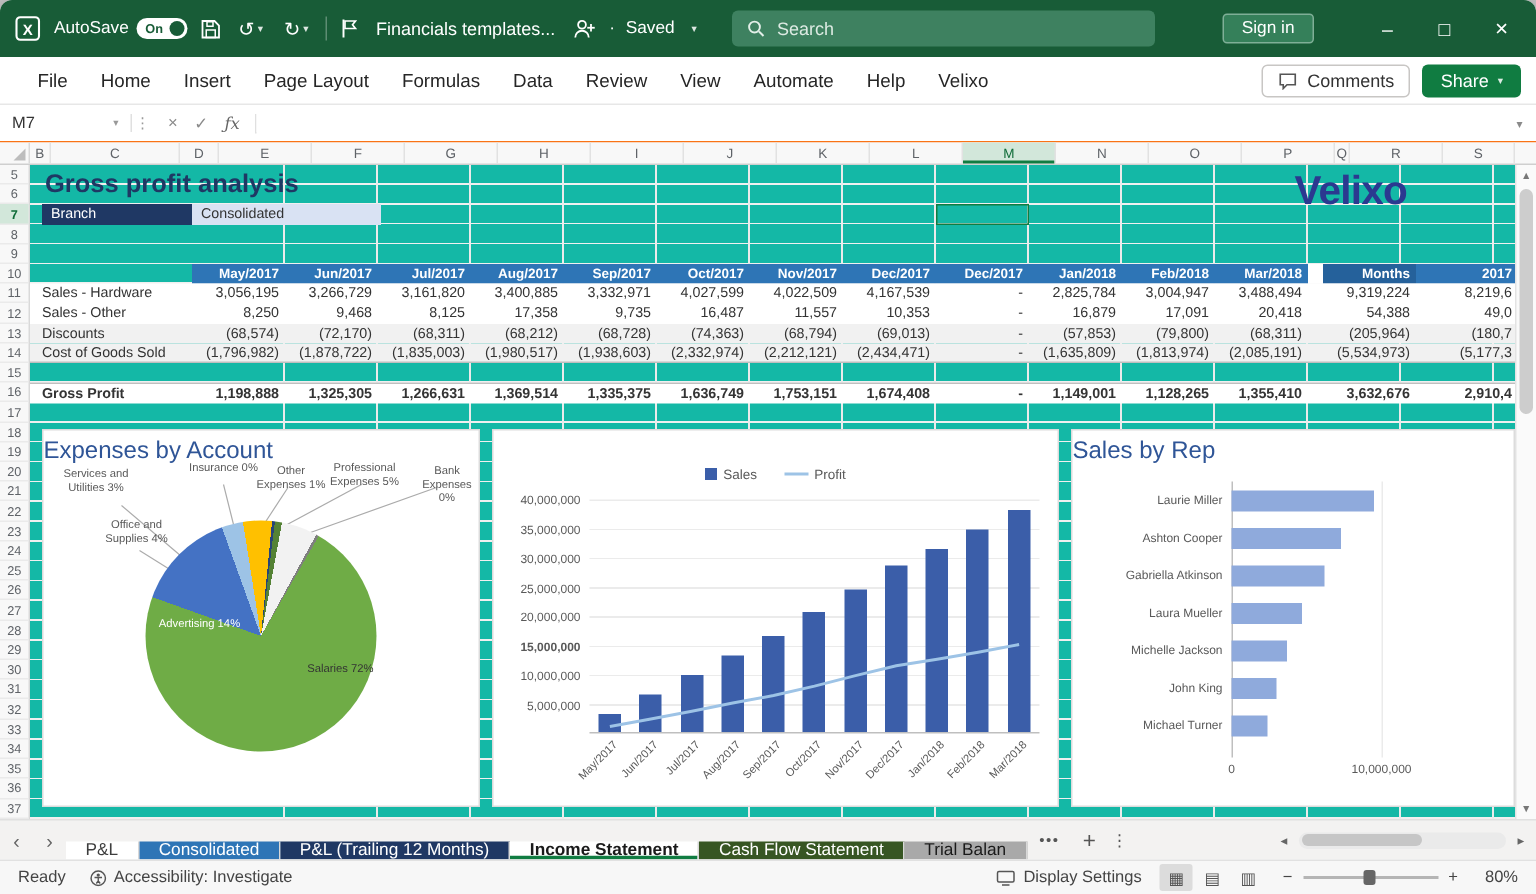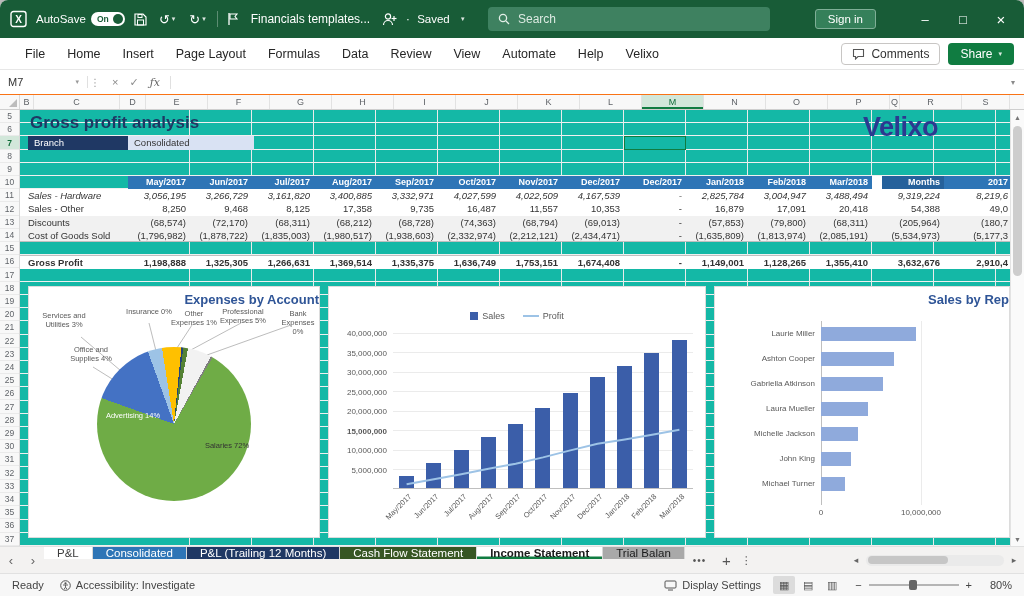--- a/index.html
+++ b/index.html
@@ -74,21 +74,21 @@
   .thead .c-gap{background:#fff}
   .thead .c-total-h{background:#25619B}
   .thead .c-year{background:#2E75B6}
   .gray{background:#F1F1F1}
   .white{background:#fff}
   .rb{border-bottom:1px solid #BFBFBF}
   .gprow{font-weight:bold;border-top:1px solid #BFBFBF;background:#fff}
 
   
   .chart{position:absolute;top:176px;height:252px;background:#fff;border:1px solid #DCDCDC;z-index:2}
-  .chart-title{position:absolute;top:5px;left:0;right:0;text-align:right;font-size:13px;font-weight:bold;color:#2F5597}
+  .chart-title{position:absolute;top:5px;left:0;right:0;text-align:left;font-size:16px;font-weight:normal;color:#2F5597}
   #pie-box{left:8px;width:292px}
   #col-box{left:308px;width:378px}
   #rep-box{left:694px;width:296px}
   .pie-lines{position:absolute;left:0;top:0;z-index:1}
   .pie{position:absolute;left:68px;top:60px;width:154px;height:154px;border-radius:50%;z-index:1}
   .plab{position:absolute;font-size:7.5px;color:#595959;text-align:center;line-height:1.2;z-index:2}
   .pl2{left:4px;top:24px;width:62px}
   .pl3{left:34px;top:58px;width:56px}
   .pl4{left:94px;top:20px;width:52px}
   .pl5{left:140px;top:22px;width:50px}
@@ -115,21 +115,21 @@
 
   
   .vscroll{width:14px;background:#FAFAFA;border-left:1px solid #E3E3E3;display:flex;flex-direction:column;flex:0 0 auto}
   .vs-btn{height:14px;display:flex;align-items:center;justify-content:center;font-size:7px;color:#777}
   .vs-track{flex:1;position:relative}
   .vs-thumb{position:absolute;left:2px;right:2px;top:2px;height:150px;background:#CDCDCD;border-radius:5px}
 
   
   .tabbar{height:27px;display:flex;align-items:stretch;background:#F3F2F1;border-top:1px solid #E0E0E0;flex:0 0 auto}
   .tab-nav{width:22px;display:flex;align-items:center;justify-content:center;color:#666;font-size:13px}
-  .tab-strip{display:flex;align-items:flex-start}
+  .tab-strip{display:flex;align-items:flex-end}
   .sheet-tab{display:flex;align-items:center;padding:0 13px;font-size:11.5px;border-right:1px solid #D8D8D8;white-space:nowrap;cursor:pointer}
   .sheet-tab.active{font-weight:bold;box-shadow:inset 0 -2.5px 0 #107C41}
   .tab-more{display:flex;align-items:center;padding:0 8px;color:#555;font-size:10px;letter-spacing:1px}
   .tab-add{width:24px;display:flex;align-items:center;justify-content:center;font-size:15px;color:#555}
   .tab-dots{width:16px;display:flex;align-items:center;justify-content:center;color:#555;font-size:11px}
   .hscroll{margin-left:auto;display:flex;align-items:center;width:178px;padding:0 2px}
   .hs-btn{width:16px;text-align:center;color:#666;font-size:9px}
   .hs-track{flex:1;height:11px;background:#EAEAEA;border-radius:6px;position:relative;margin:0 2px}
   .hs-thumb{position:absolute;left:2px;top:1.5px;height:8px;width:80px;background:#C6C6C6;border-radius:4px}
 
@@ -425,21 +425,21 @@
           <div class="c-val">Nov/2017</div>
           <div class="c-val">Dec/2017</div>
           <div class="c-val">Dec/2017</div>
           <div class="c-val">Jan/2018</div>
           <div class="c-val">Feb/2018</div>
           <div class="c-val">Mar/2018</div>
           <div class="c-gap"></div>
           <div class="c-val c-total-h">Months</div>
           <div class="c-year">2017</div>
         </div>
-        <div class="trow white" style="top: 79.272px; font-style: italic;">
+        <div class="trow white" style="top: 79.272px;">
           <div class="c-label">Sales - Hardware</div>
           <div class="c-val">3,056,195</div>
           <div class="c-val">3,266,729</div>
           <div class="c-val">3,161,820</div>
           <div class="c-val">3,400,885</div>
           <div class="c-val">3,332,971</div>
           <div class="c-val">4,027,599</div>
           <div class="c-val">4,022,509</div>
           <div class="c-val">4,167,539</div>
           <div class="c-val">-</div>
@@ -532,22 +532,22 @@
     </div>
   </div>
 
   <div class="tabbar">
     <span class="tab-nav">‹</span>
     <span class="tab-nav">›</span>
     <div class="tab-strip">
         <div class="sheet-tab" style="background: rgb(255, 255, 255); color: rgb(61, 61, 61);">P&amp;L</div>
         <div class="sheet-tab" style="background: rgb(46, 117, 182); color: rgb(255, 255, 255);">Consolidated</div>
         <div class="sheet-tab" style="background: rgb(31, 56, 100); color: rgb(255, 255, 255);">P&amp;L (Trailing 12 Months)</div>
+        <div class="sheet-tab active" style="background: rgb(255, 255, 255); color: rgb(26, 26, 26);">Income Statement</div>
         <div class="sheet-tab" style="background: rgb(55, 86, 35); color: rgb(255, 255, 255);">Cash Flow Statement</div>
-        <div class="sheet-tab active" style="background: rgb(255, 255, 255); color: rgb(26, 26, 26);">Income Statement</div>
         <div class="sheet-tab" style="background: rgb(169, 169, 169); color: rgb(26, 26, 26);">Trial Balan</div>
       </div>
     <span class="tab-more">•••</span>
     <span class="tab-add">+</span>
     <span class="tab-dots">⋮</span>
     <div class="hscroll">
       <span class="hs-btn">◂</span>
       <div class="hs-track">
           <div class="hs-thumb"></div>
         </div>

